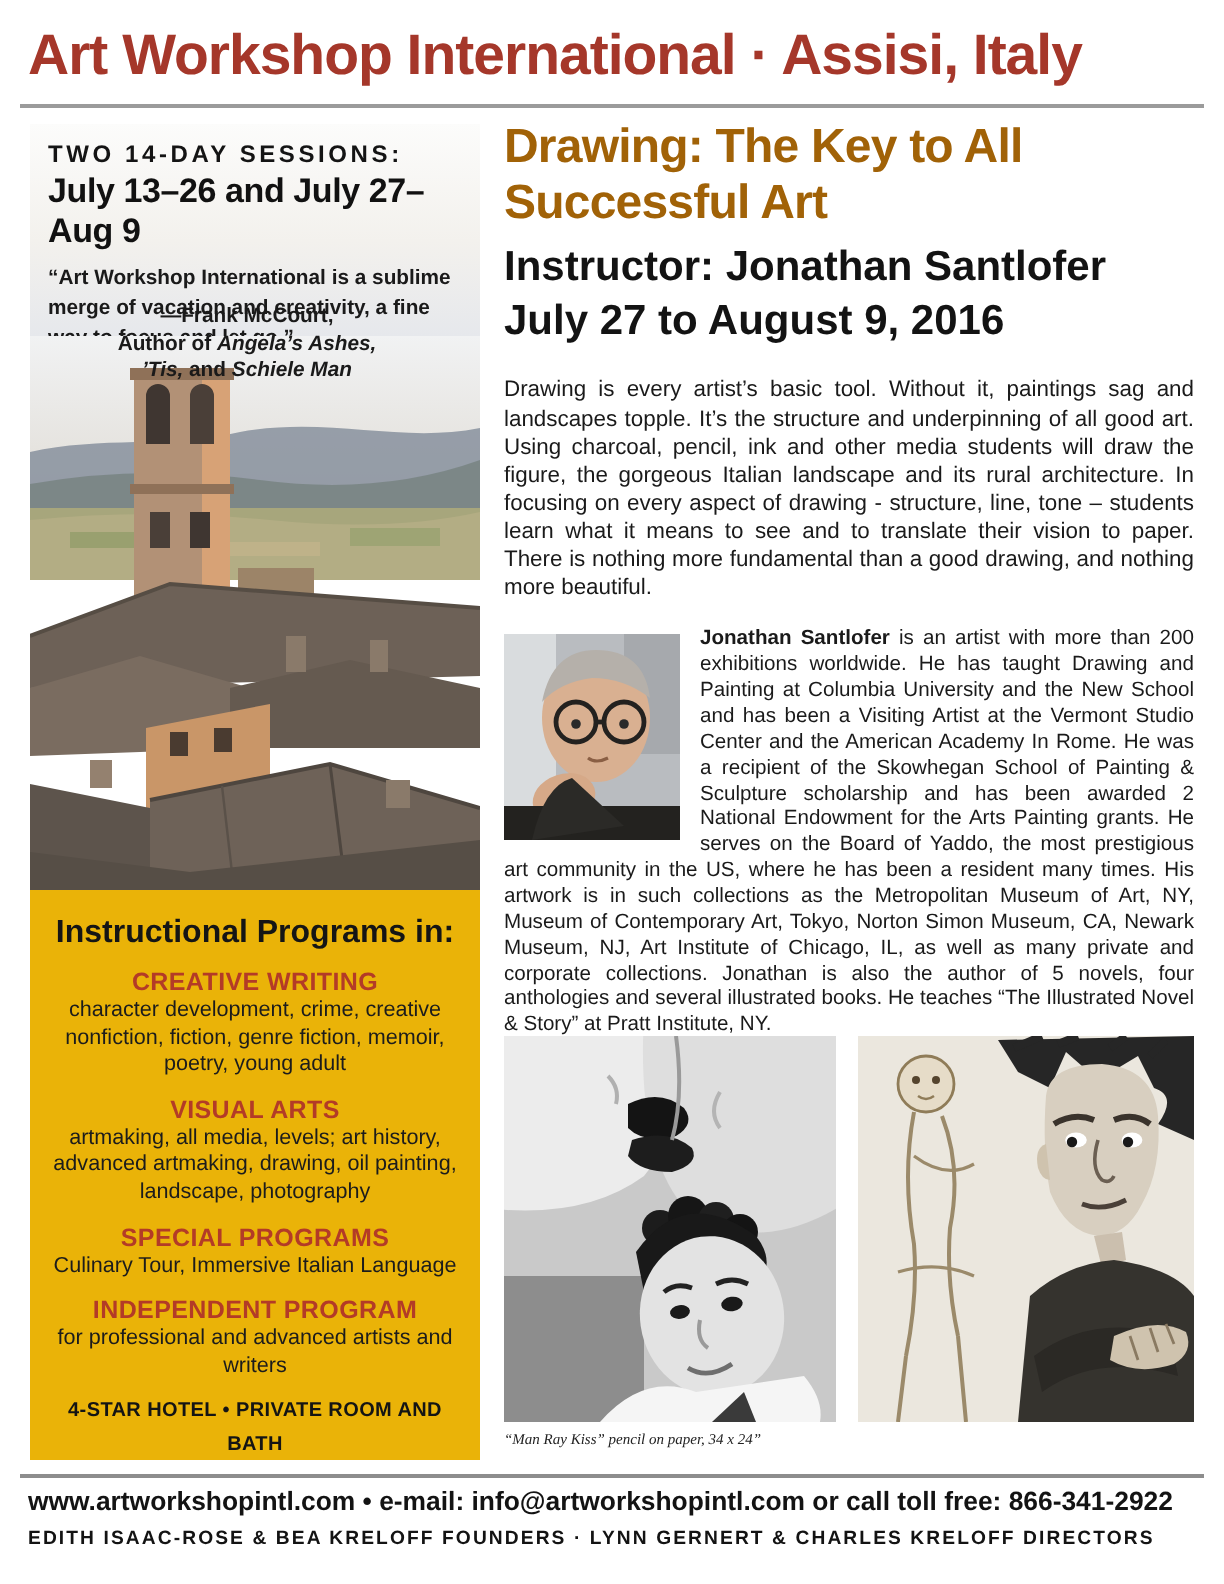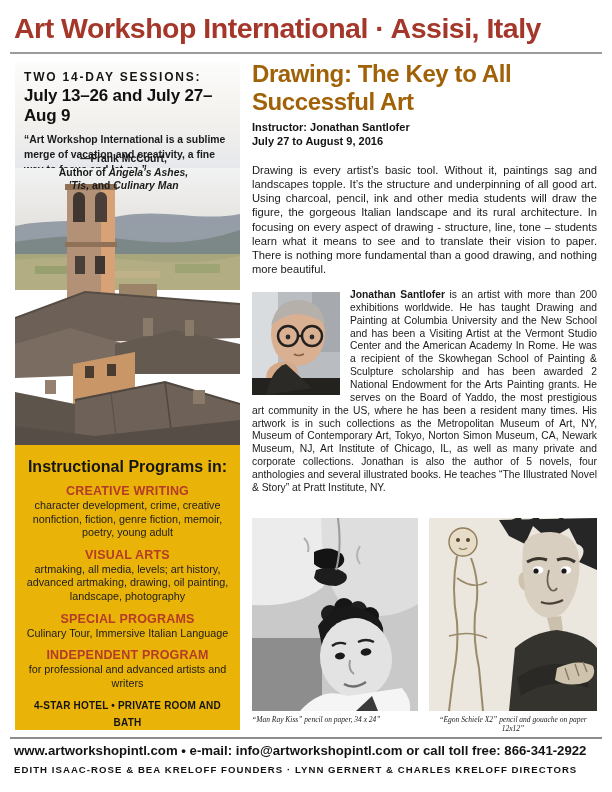--- a/index.html
+++ b/index.html
@@ -24,21 +24,21 @@
   .cream-box{position:absolute;left:15px;top:445px;width:225px;height:285px;background:#eab308;box-sizing:border-box;padding:6px 4px 0 4px;text-align:center;overflow:hidden;}
   .prog-heading{font-size:16px;font-weight:bold;margin-top:7px;color:#151515;}
   .prog-title{font-size:12.5px;font-weight:bold;margin-top:8px;letter-spacing:0.2px;}
   .prog-desc{font-size:10.8px;line-height:1.26;margin-top:1px;color:#1c1c1c;padding:0 4px;text-align:center;}
   .amenities{margin-top:8px;}
   .amenity{font-size:10px;font-weight:bold;line-height:1.62;letter-spacing:0.2px;color:#141414;}
 
   
   .main{position:absolute;left:252px;top:60px;width:345px;}
   .main-title{font-size:24px;font-weight:bold;line-height:1.17;letter-spacing:-0.4px;color:#a16207;}
-  .instr-line{font-size:11px;font-weight:bold;line-height:1.27;color:#131313;}
+  .instr-line{font-size:21px;font-weight:bold;line-height:1.27;color:#131313;}
   .instr-wrap{margin-top:5px;}
   .intro{margin-top:14px;font-size:11.2px;line-height:1.26;text-align:justify;color:#1a1a1a;}
   .bio{margin-top:13px;font-size:10.3px;line-height:1.25;text-align:justify;color:#1a1a1a;}
   .bio-photo{float:left;width:88px;height:103px;margin:3px 10px 2px 0;}
   .bio b{font-weight:bold;}
 
   .artworks{position:absolute;left:252px;top:518px;width:345px;display:flex;gap:11px;font-family:Liberation Serif, serif;}
   .fig{display:flex;flex-direction:column;}
   .fig-img{display:block;}
   .caption{margin-top:4px;font-size:7.5px;font-style:italic;color:#222;}
@@ -58,21 +58,21 @@
   <div class="hdr-rule"></div>
 
   <div class="session-block">
     <div class="sess-label">TWO 14-DAY SESSIONS:</div>
     <div class="sess-dates">July 13–26 and July 27–Aug 9</div>
     <div class="sess-quote">“Art Workshop International is a sublime merge of vacation and creativity, a fine way to focus and let go.”</div>
   </div>
   <div class="attr-overlay">
     <span>—Frank McCourt,</span><br>
     <span>Author of </span><i>Angela’s Ashes,</i><br>
-    <i>’Tis,</i><span> and </span><i>Culinary Man</i>
+    <i>’Tis,</i><span> and </span><i>Schiele Man</i>
   </div>
 
   <div class="photo-box">
     <svg width="225" height="277" viewBox="0 0 225 277" xmlns="http://www.w3.org/2000/svg">
       <defs>
         <linearGradient id="sky" x1="0" y1="0" x2="0" y2="1">
           <stop offset="0" stop-color="#f1f2f3"></stop>
             <stop offset="0.55" stop-color="#e6e4e0"></stop>
             <stop offset="1" stop-color="#ded6cd"></stop>
         </linearGradient>
@@ -229,21 +229,20 @@
         <circle cx="135" cy="53" r="2.6" fill="#191919"></circle>
         <path d="M120,52 Q116,66 122,72 Q126,74 128,70" stroke="#6b5f52" stroke-width="1.8" fill="none"></path>
         <path d="M112,84 Q122,88 134,82" stroke="#4a4038" stroke-width="2.4" fill="none"></path>
         <path d="M94,54 Q88,56 90,66 Q92,72 96,72" fill="#cfc3ae"></path>
         <path d="M118,100 L122,116 L134,112 L132,98 Z" fill="#cbbfae"></path>
         <path d="M80,193 L86,130 Q104,114 128,112 Q158,116 168,130 L168,193 Z" fill="#35332e"></path>
         <path d="M88,160 Q118,138 156,150 L160,170 Q120,158 92,178 Z" fill="#2b2925"></path>
         <path d="M128,150 Q150,140 164,148 Q168,158 158,164 Q140,170 126,162 Z" fill="#cfc3ae"></path>
         <path d="M136,150 L140,162 M146,146 L150,158 M154,144 L158,154" stroke="#8a7a62" stroke-width="1.4"></path>
       </svg>
-      <div class="caption center">“Egon Schiele X2” pencil and gouache on paper 12x12”</div>
     </div>
   </div>
 
   <div class="ftr-rule"></div>
   <div class="ftr-contact">www.artworkshopintl.com • e-mail: info@artworkshopintl.com or call toll free: 866-341-2922</div>
   <div class="ftr-credits">EDITH ISAAC-ROSE &amp; BEA KRELOFF FOUNDERS · LYNN GERNERT &amp; CHARLES KRELOFF DIRECTORS</div>
 
 </div>
 
 </body></html>

